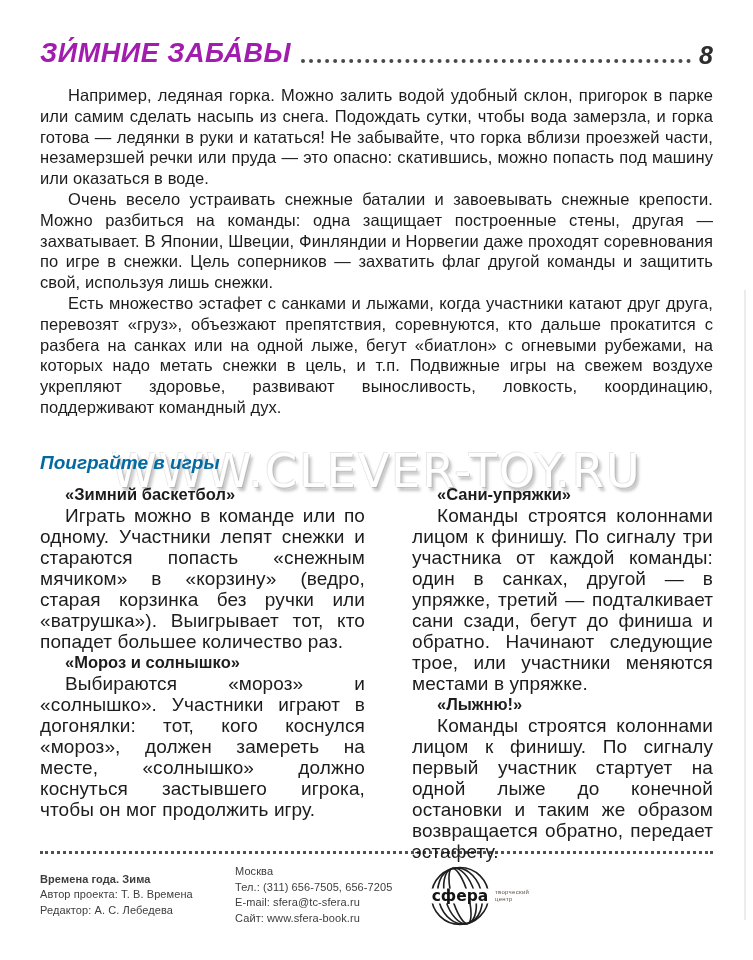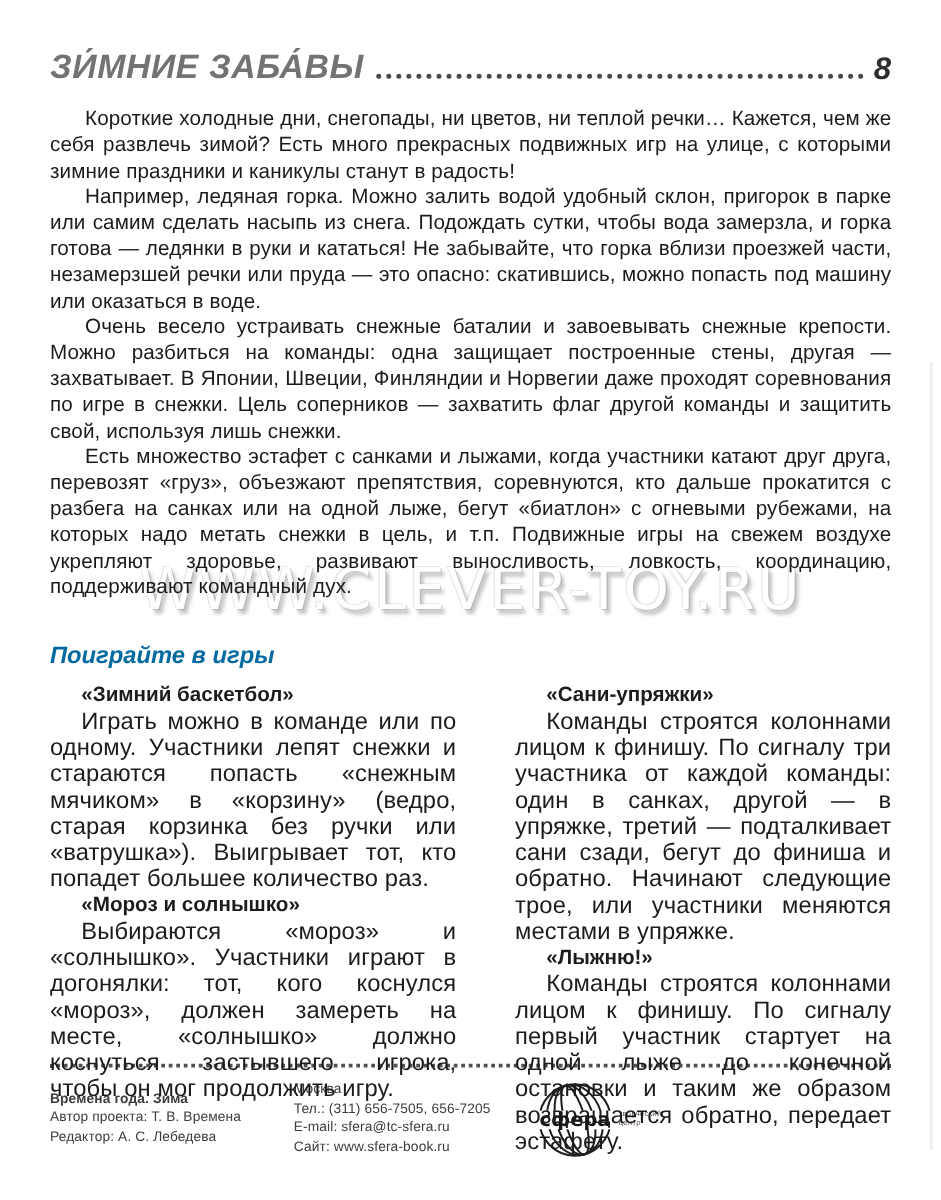--- a/index.html
+++ b/index.html
@@ -34,21 +34,21 @@
   .title-row {
     display: flex;
     align-items: flex-end;
     margin-bottom: 16px;
   }
   .chapter-title {
     font-style: italic;
     font-weight: bold;
     font-size: 27px;
     letter-spacing: 0.5px;
-    color: #737373;
+    color: #a21caf;
     white-space: nowrap;
   }
   .dot-leader {
     flex: 1;
     border-bottom: 4px dotted #4a4a4a;
     margin: 0 8px 6px 10px;
     height: 1px;
   }
   .page-number {
     font-style: italic;
@@ -173,21 +173,20 @@
 
   <header class="title-row">
     <span class="chapter-title">ЗИ́МНИЕ ЗАБА́ВЫ</span>
     <span class="dot-leader"></span>
     <span class="page-number">8</span>
   </header>
 
   <div class="watermark">WWW.CLEVER-TOY.RU</div>
 
   <section class="intro">
-    <p>Короткие холодные дни, снегопады, ни цветов, ни теплой речки… Кажется, чем же себя развлечь зимой? Есть много прекрасных подвижных игр на улице, с которыми зимние праздники и каникулы станут в радость!</p>
     <p>Например, ледяная горка. Можно залить водой удобный склон, пригорок в парке или самим сделать насыпь из снега. Подождать сутки, чтобы вода замерзла, и горка готова — ледянки в руки и кататься! Не забывайте, что горка вблизи проезжей части, незамерзшей речки или пруда — это опасно: скатившись, можно попасть под машину или оказаться в воде.</p>
     <p>Очень весело устраивать снежные баталии и завоевывать снежные крепости. Можно разбиться на команды: одна защищает построенные стены, другая — захватывает. В Японии, Швеции, Финляндии и Норвегии даже проходят соревнования по игре в снежки. Цель соперников — захватить флаг другой команды и защитить свой, используя лишь снежки.</p>
     <p>Есть множество эстафет с санками и лыжами, когда участники катают друг друга, перевозят «груз», объезжают препятствия, соревнуются, кто дальше прокатится с разбега на санках или на одной лыже, бегут «биатлон» с огневыми рубежами, на которых надо метать снежки в цель, и т.п. Подвижные игры на свежем воздухе укрепляют здоровье, развивают выносливость, ловкость, координацию, поддерживают командный дух.</p>
   </section>
 
   <h2 class="games-heading">Поиграйте в игры</h2>
 
   <section class="columns">
     <div class="col">
       <div class="game">

